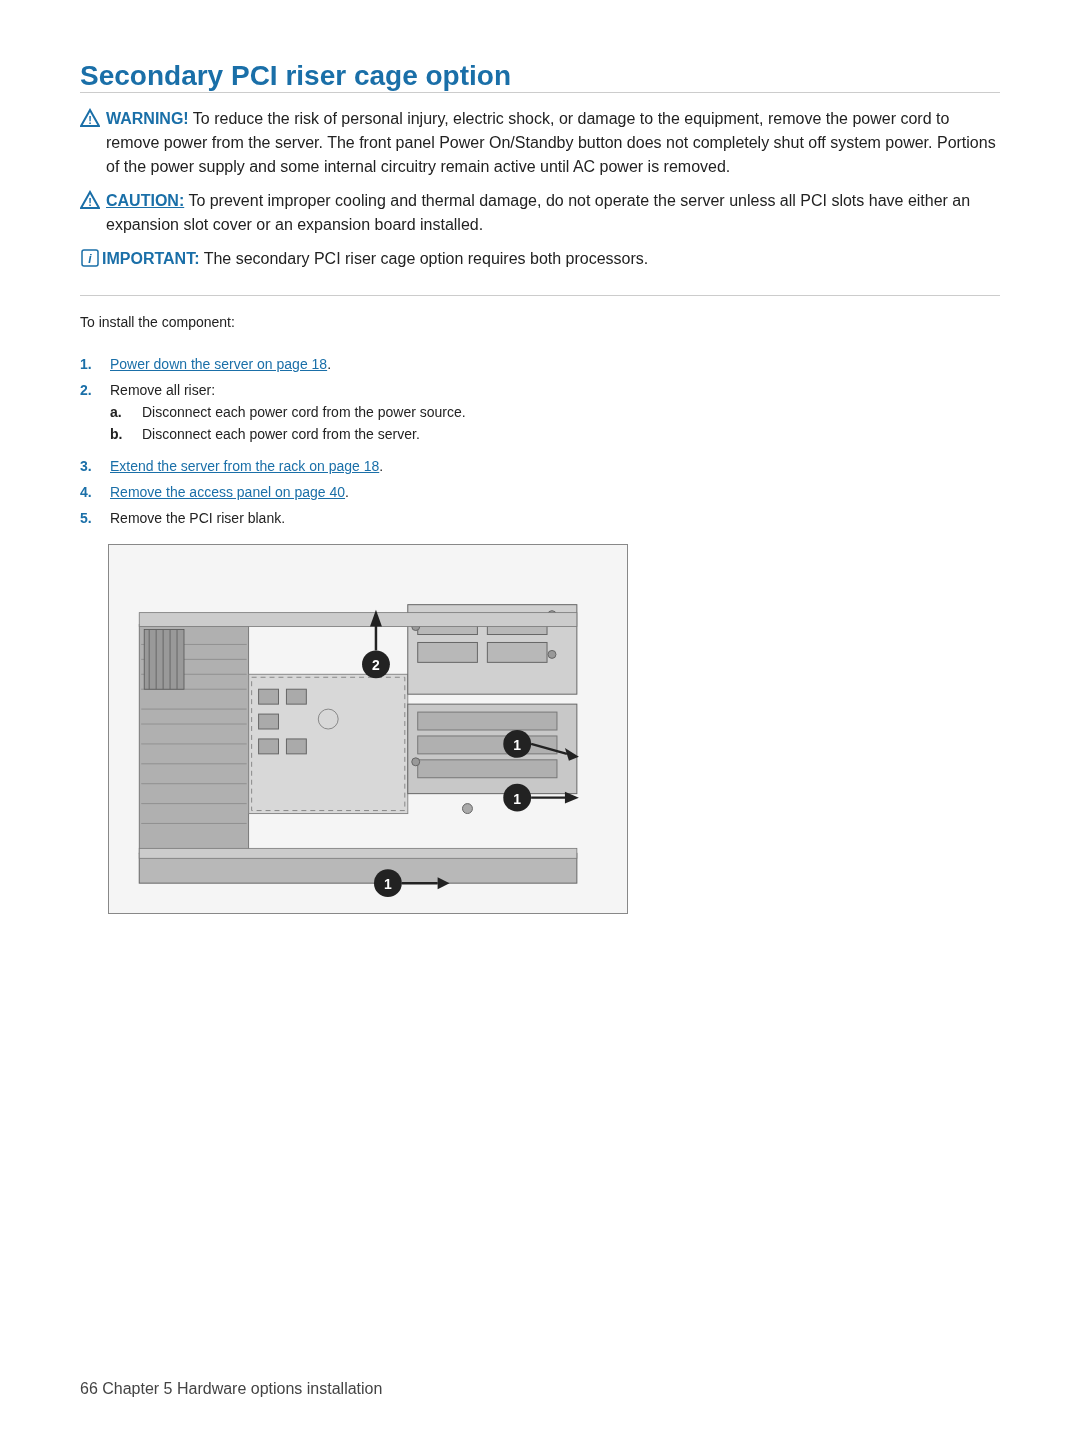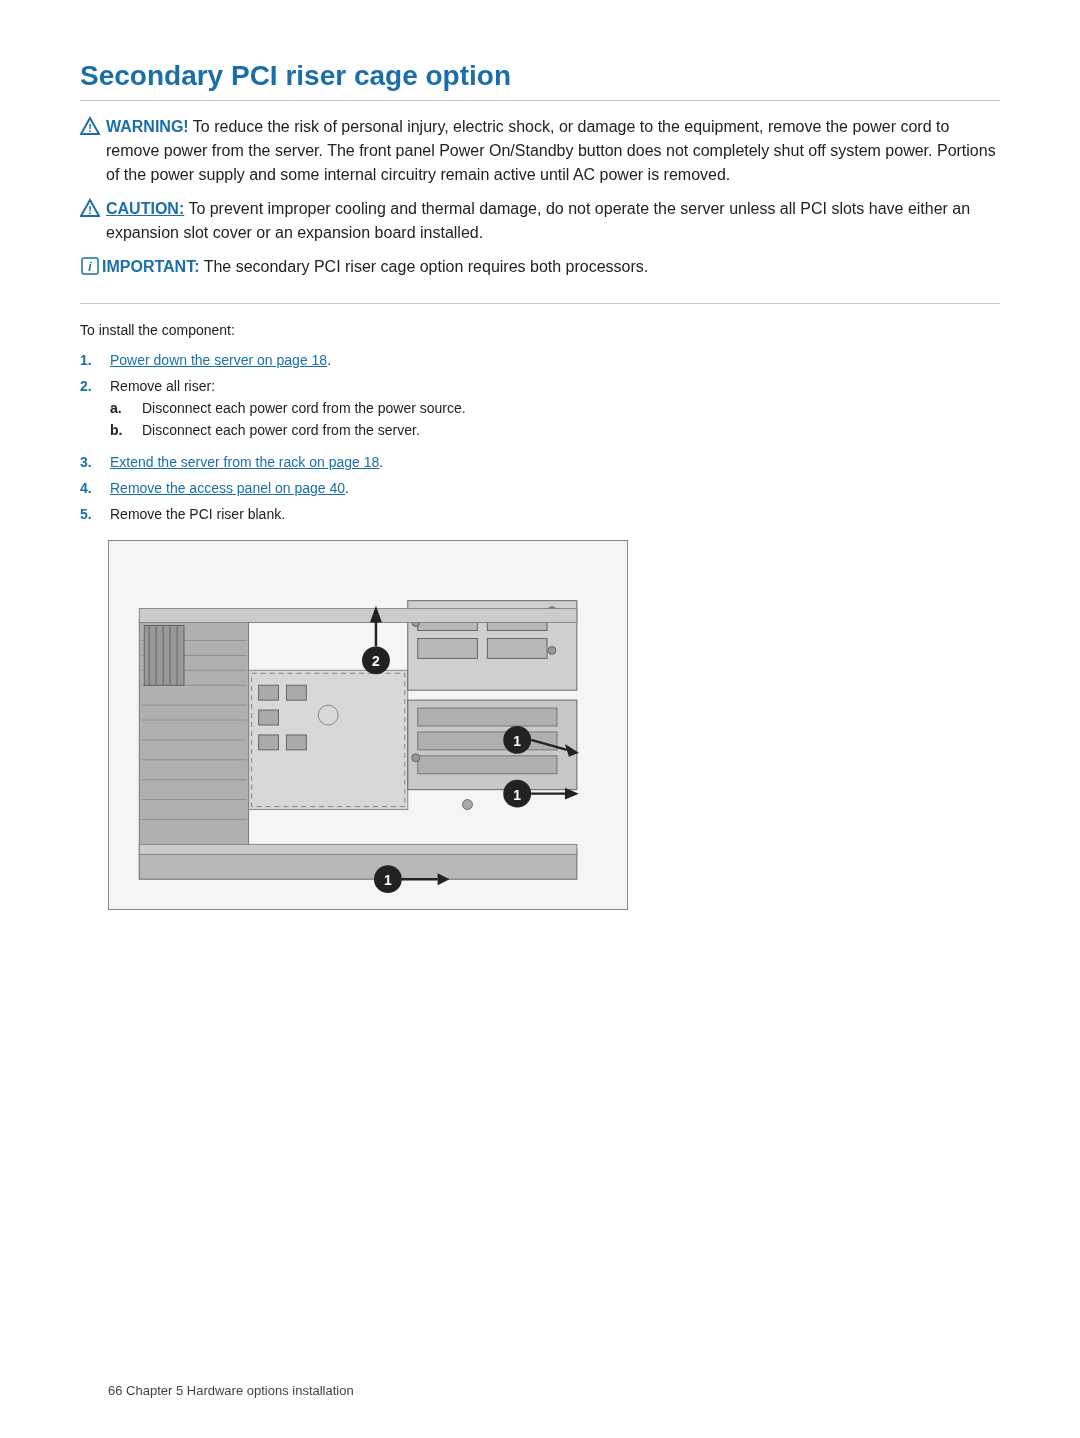--- a/index.html
+++ b/index.html
@@ -12,21 +12,20 @@
       min-height: 1438px;
       padding: 60px 80px 80px 80px;
     }
 
     h1 {
       color: #1a6fa8;
       font-size: 28px;
       font-weight: bold;
       margin-bottom: 10px;
       border-bottom: 1px solid #ccc;
-      padding-bottom: 8px;
     }
 
     .notices {
       margin-top: 14px;
       margin-bottom: 14px;
       border-bottom: 1px solid #ccc;
       padding-bottom: 14px;
     }
 
     .notice-block {
@@ -58,21 +57,21 @@
     }
 
     .notice-text .label-important {
       color: #1a6fa8;
       font-weight: bold;
       text-align: center;
     }
 
     .intro-text {
       margin-top: 18px;
-      margin-bottom: 14px;
+      margin-bottom: 26px;
       font-size: 14px;
     }
 
     .steps-list {
       list-style: none;
       margin-left: 0;
       padding-left: 0;
     }
 
     .steps-list > li {
@@ -130,23 +129,22 @@
     
     .diagram-svg {
       width: 100%;
       height: 100%;
     }
 
     .footer {
       position: fixed;
       bottom: 40px;
       left: 80px;
-      font-size: 13px;
+      font-size: 16px;
       color: #444;
-      margin-left: 28px;
     }
 
     .important-icon {
       display: inline-block;
       width: 18px;
       height: 18px;
       margin-right: 4px;
       margin-top: 1px;
       flex-shrink: 0;
     }

